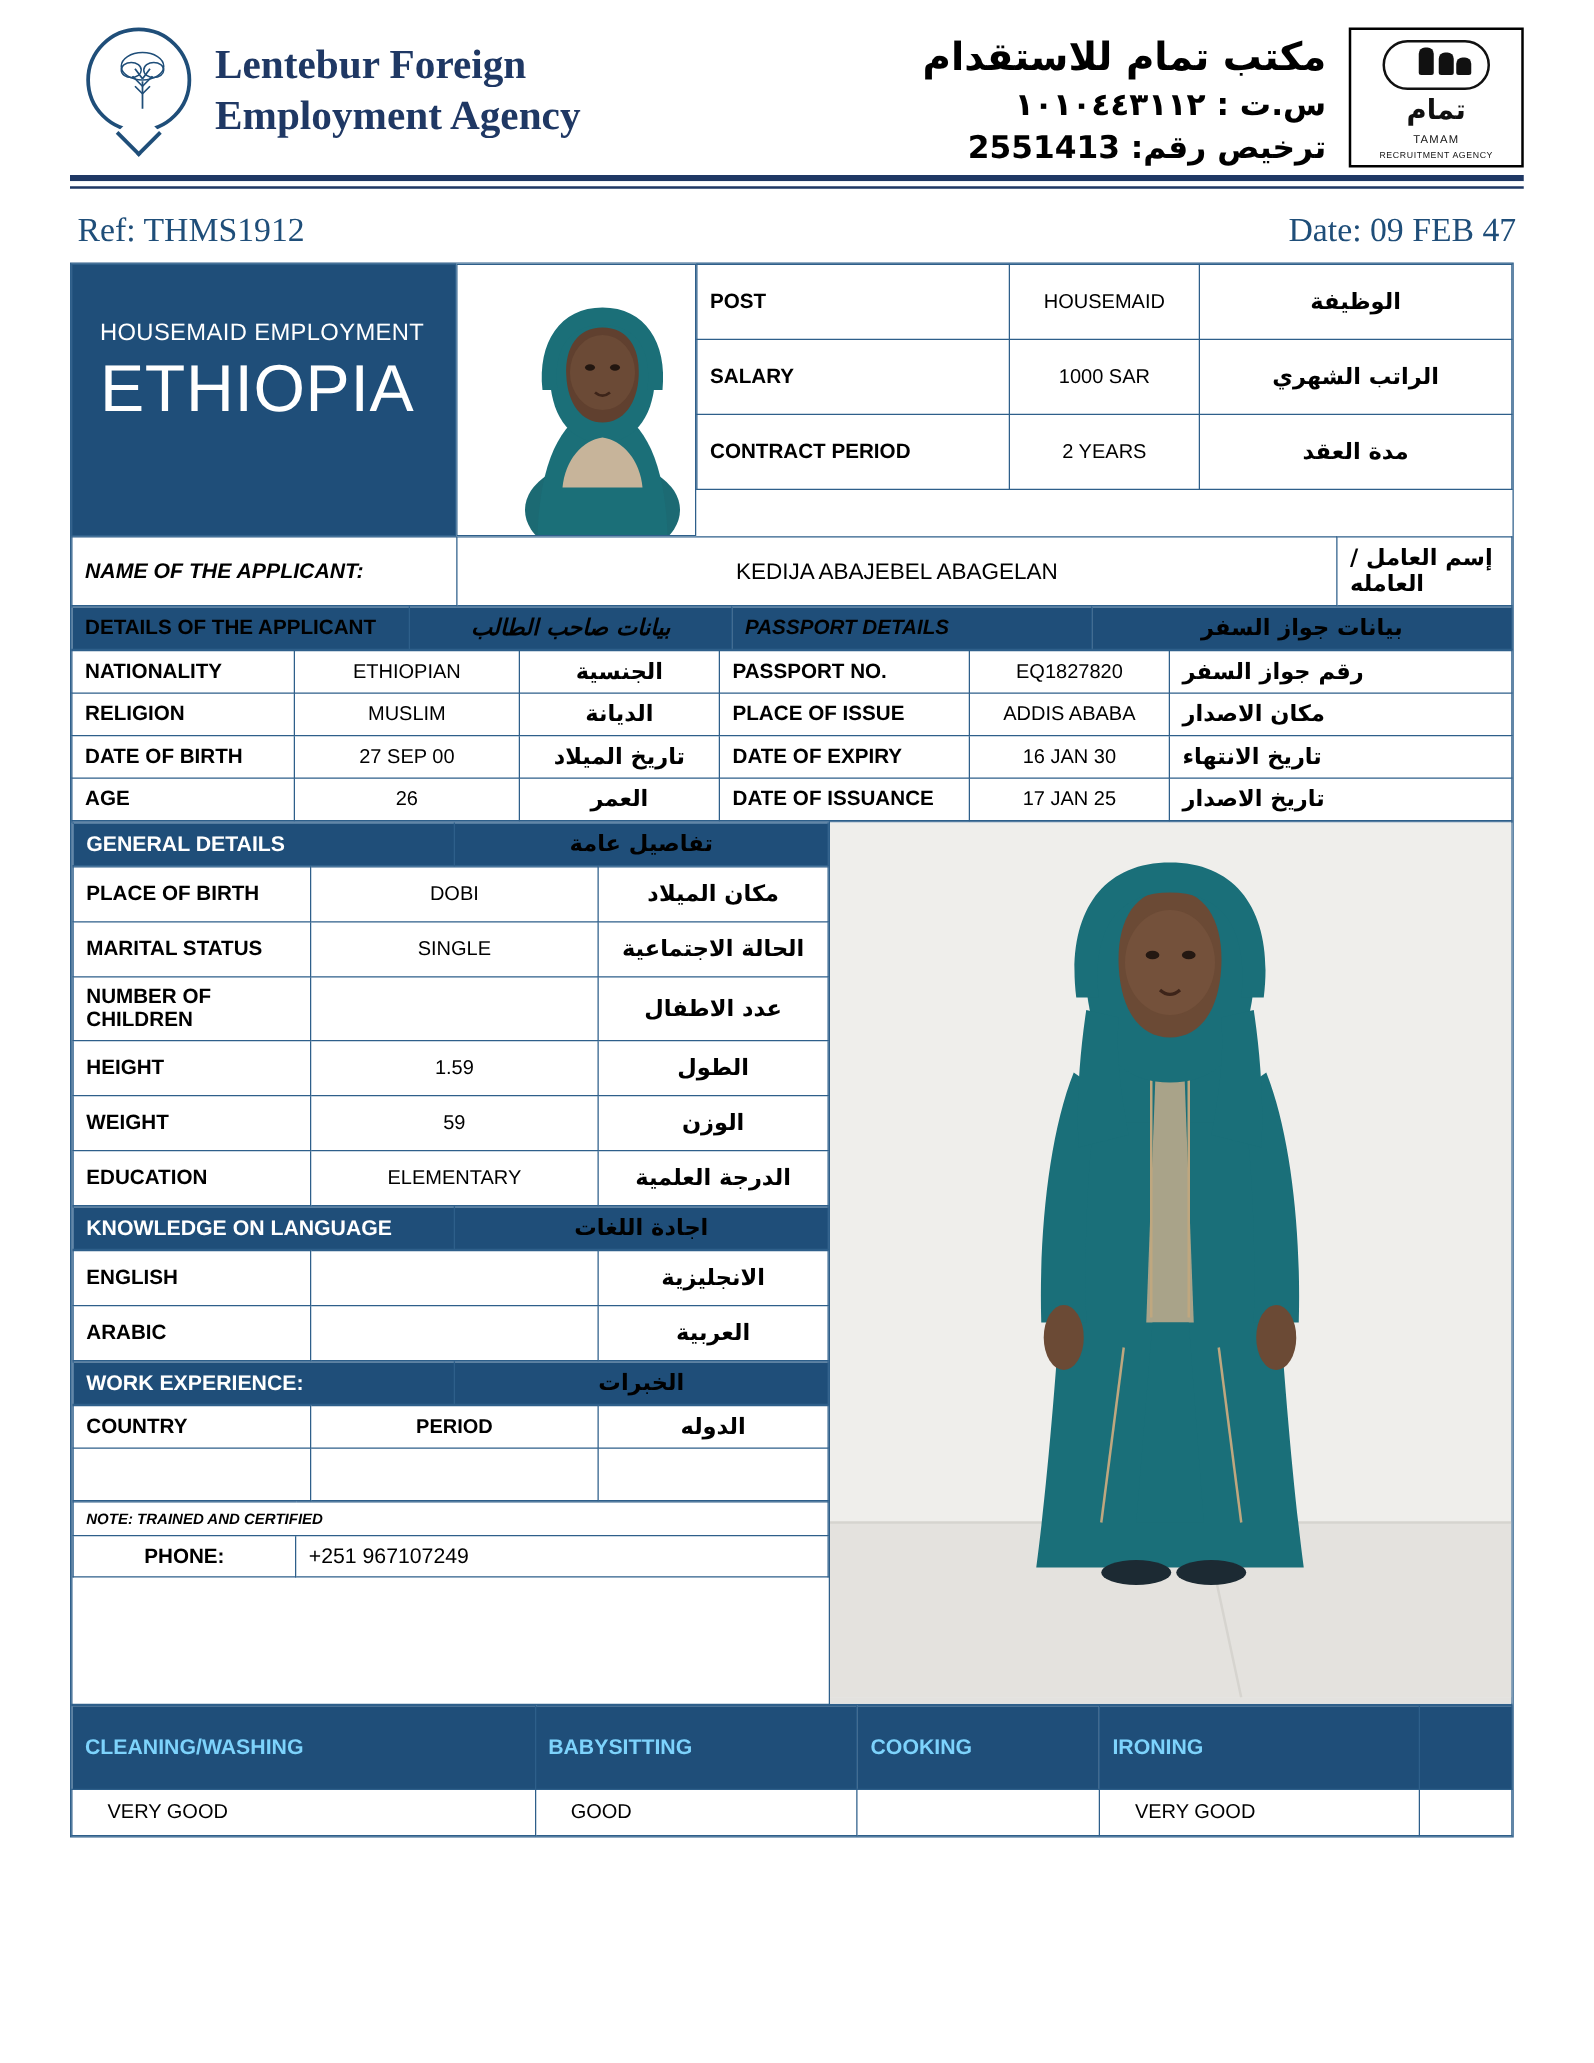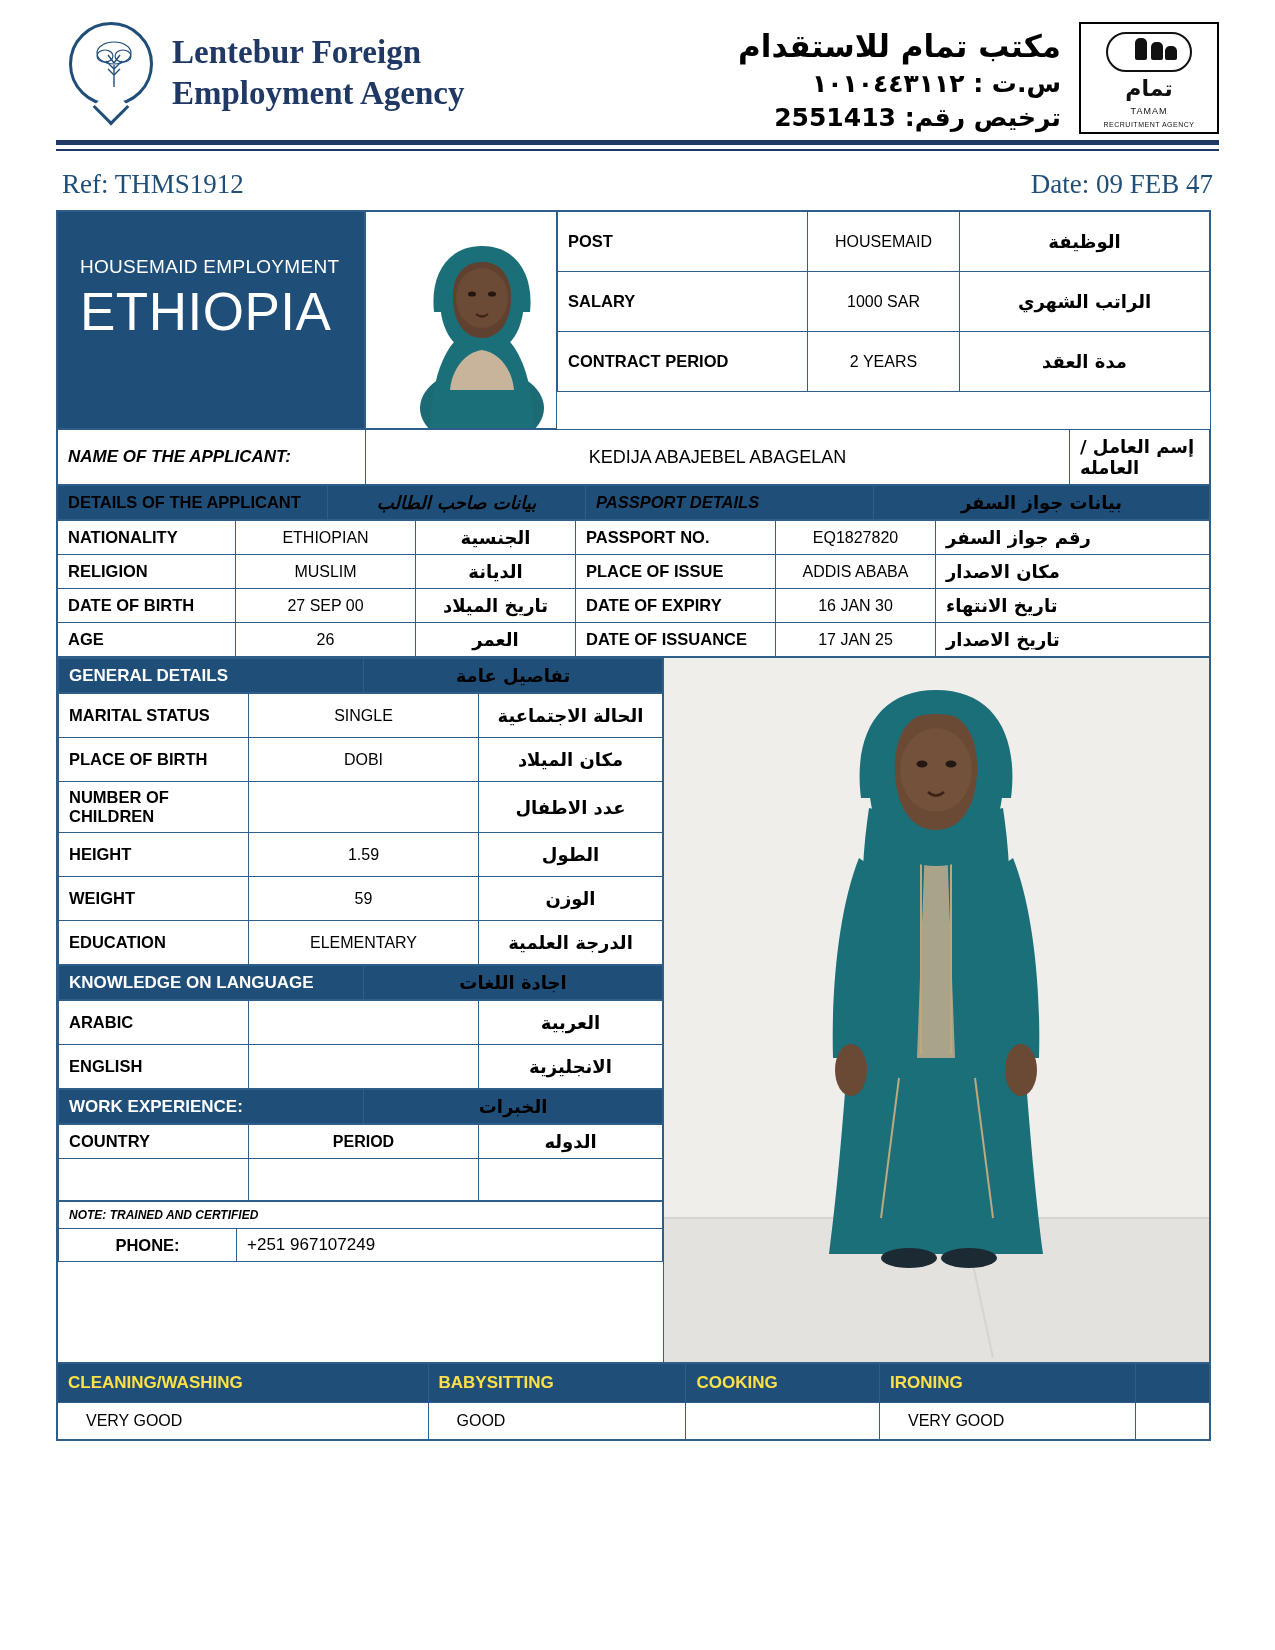--- a/index.html
+++ b/index.html
@@ -210,21 +210,21 @@
   .fullfig {
     position: relative;
     width: 100%; height: 100%;
     background: linear-gradient(#efeeec, #e3e2df);
     overflow: hidden;
   }
 
   .secbar { background: #1f4e79; color: #fff; font-weight: bold; font-size: 17px; }
 
   
-  .skill-head td { background: #1f4e79; color: #fde047; font-weight: bold; font-size: 17px; padding: 9px 10px; }
+  .skill-head td { background: #1f4e79; color: #7dd3fc; font-weight: bold; font-size: 17px; padding: 23px 10px; }
   .skill-val td { font-size: 16px; padding: 9px 10px; }
 
   .note { font-style: italic; font-weight: bold; font-size: 12px; }
 </style>
 </head>
 <body>
 
 <div class="page">
 
   <div class="header">
@@ -393,30 +393,30 @@
             <tbody>
                   <tr>
               <td class="cell navy secbar" style="width:305px;">GENERAL DETAILS</td>
               <td class="cell navy arc">تفاصيل عامة</td>
             </tr>
           </tbody>
               </table>
           <table class="t">
                 <tbody id="general-rows">
                   <tr>
+                    <td class="cell lbl" style="width:190px;height:44px">PLACE OF BIRTH</td>
+                    <td class="cell ctr" style="width:230px">DOBI</td>
+                    <td class="cell arc">مكان الميلاد</td>
+                  </tr>
+                  <tr>
                     <td class="cell lbl" style="width:190px;height:44px">MARITAL STATUS</td>
                     <td class="cell ctr" style="width:230px">SINGLE</td>
                     <td class="cell arc">الحالة الاجتماعية</td>
                   </tr>
                   <tr>
-                    <td class="cell lbl" style="width:190px;height:44px">PLACE OF BIRTH</td>
-                    <td class="cell ctr" style="width:230px">DOBI</td>
-                    <td class="cell arc">مكان الميلاد</td>
-                  </tr>
-                  <tr>
                     <td class="cell lbl" style="width:190px;height:44px">NUMBER OF CHILDREN</td>
                     <td class="cell ctr" style="width:230px"></td>
                     <td class="cell arc">عدد الاطفال</td>
                   </tr>
                   <tr>
                     <td class="cell lbl" style="width:190px;height:44px">HEIGHT</td>
                     <td class="cell ctr" style="width:230px">1.59</td>
                     <td class="cell arc">الطول</td>
                   </tr>
                   <tr>
@@ -436,28 +436,28 @@
             <tbody>
                   <tr>
               <td class="cell navy secbar" style="width:305px;">KNOWLEDGE ON LANGUAGE</td>
               <td class="cell navy arc">اجادة اللغات</td>
             </tr>
           </tbody>
               </table>
           <table class="t">
                 <tbody id="language-rows">
                   <tr>
+                    <td class="cell lbl" style="width:190px;height:44px">ENGLISH</td>
+                    <td class="cell ctr" style="width:230px"></td>
+                    <td class="cell arc">الانجليزية</td>
+                  </tr>
+                  <tr>
                     <td class="cell lbl" style="width:190px;height:44px">ARABIC</td>
                     <td class="cell ctr" style="width:230px"></td>
                     <td class="cell arc">العربية</td>
-                  </tr>
-                  <tr>
-                    <td class="cell lbl" style="width:190px;height:44px">ENGLISH</td>
-                    <td class="cell ctr" style="width:230px"></td>
-                    <td class="cell arc">الانجليزية</td>
                   </tr>
                 </tbody>
               </table>
 
           <table class="t">
             <tbody>
                   <tr>
               <td class="cell navy secbar" style="width:305px;">WORK EXPERIENCE:</td>
               <td class="cell navy arc">الخبرات</td>
             </tr>

